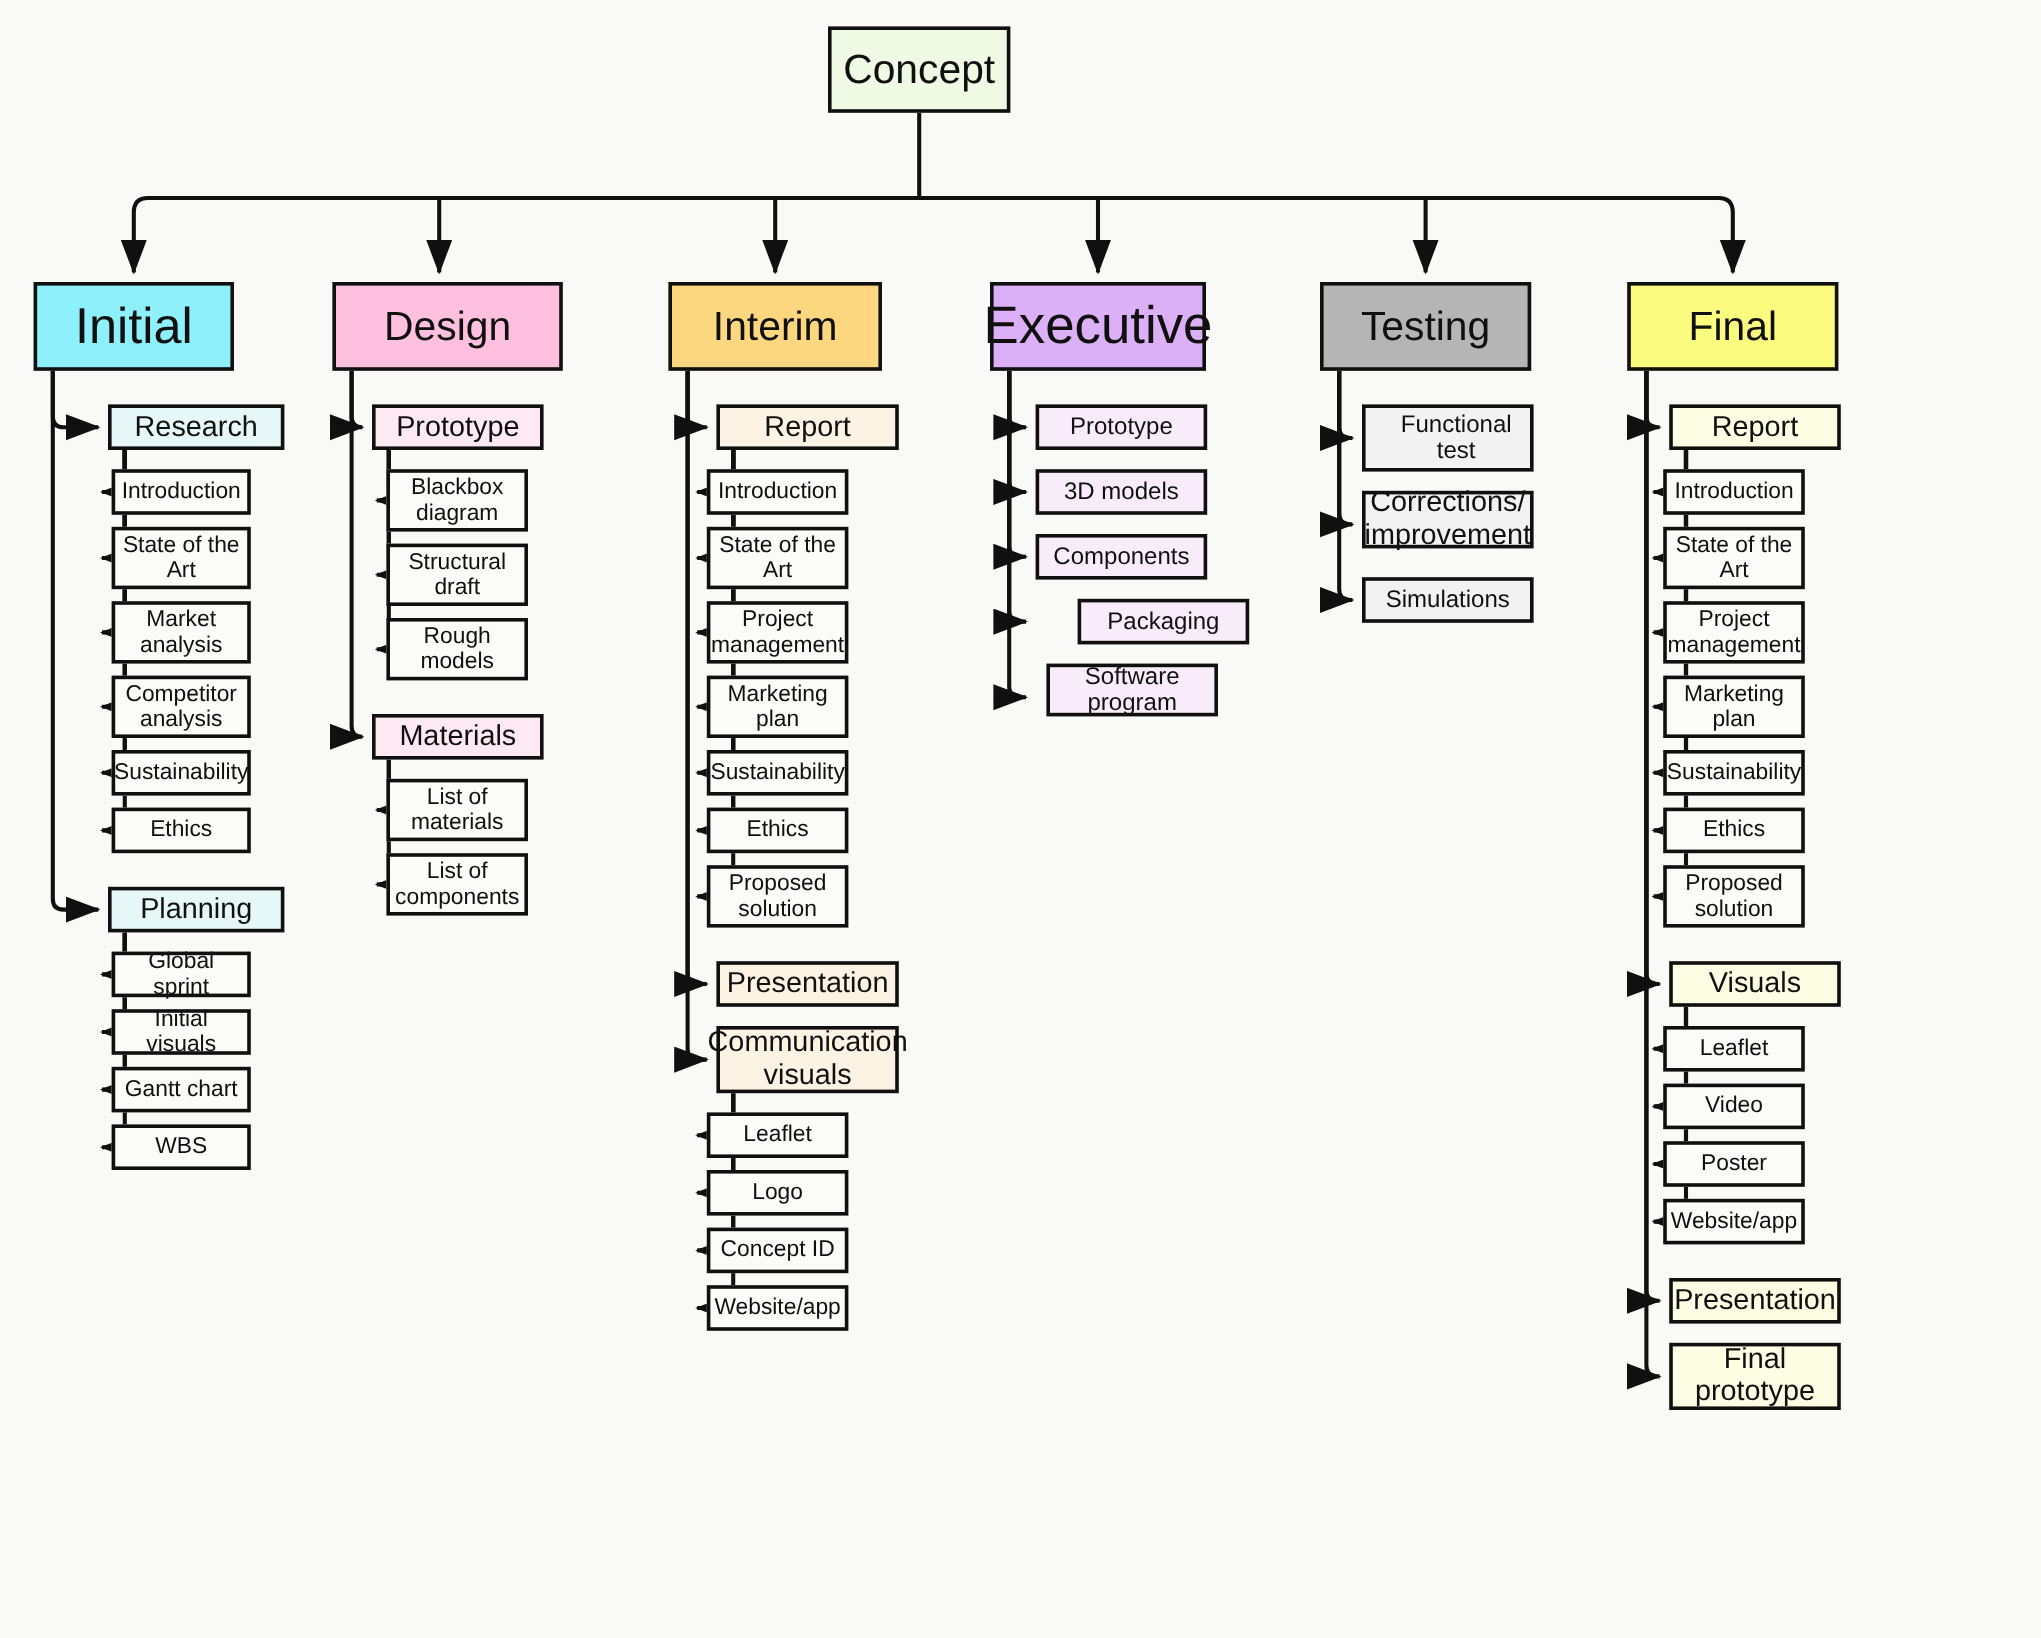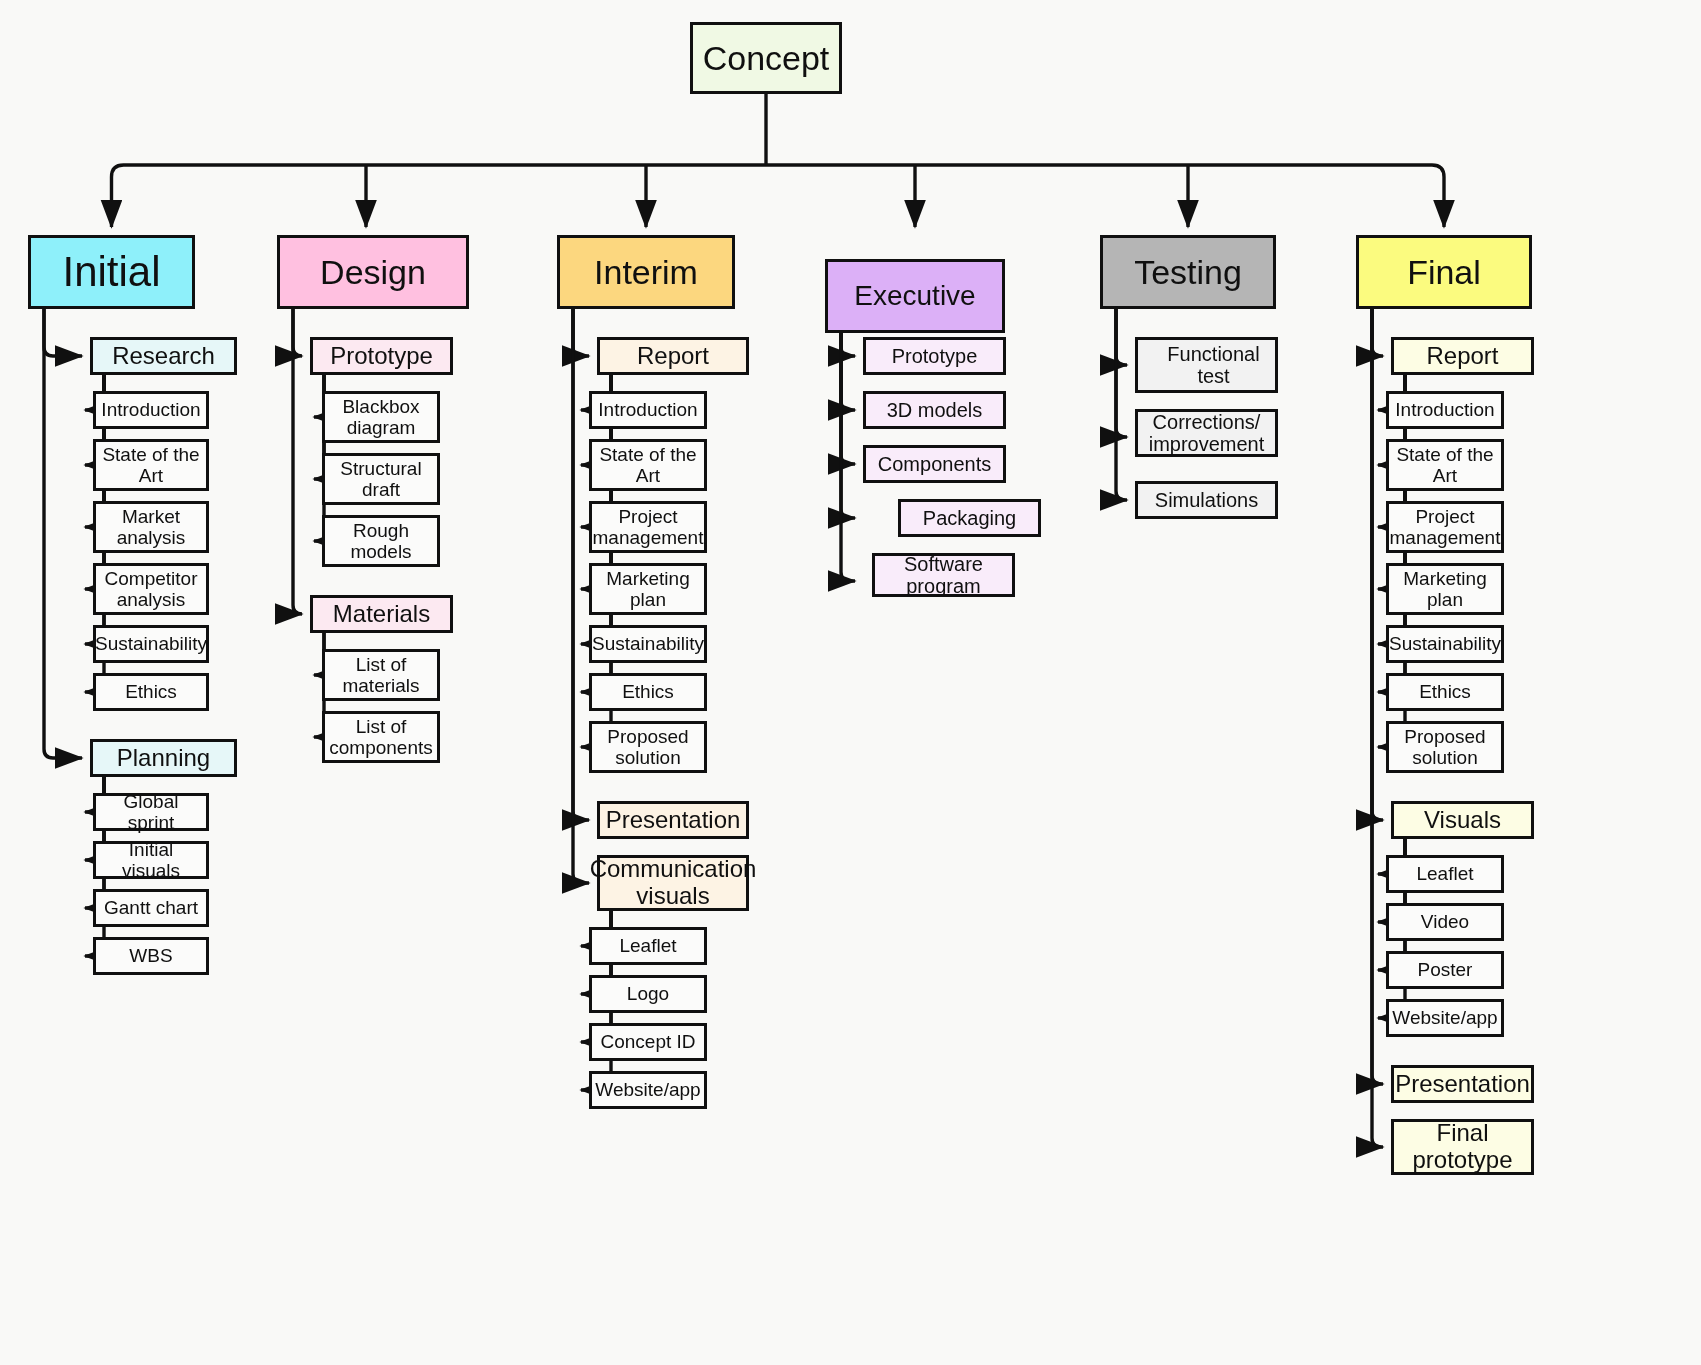--- a/index.html
+++ b/index.html
@@ -160,31 +160,31 @@
       <div class="node lvl3" style="left: 589px; top: 673px; width: 118px; height: 38px; background: rgb(251, 251, 250); font-size: 19px;">Ethics</div>
       <div class="node lvl3" style="left: 589px; top: 721px; width: 118px; height: 52px; background: rgb(251, 251, 250); font-size: 19px;">Proposed
 solution</div>
       <div class="node lvl2" style="left: 597px; top: 801px; width: 152px; height: 38px; background: rgb(253, 243, 228); font-size: 24px;">Presentation</div>
       <div class="node lvl2" style="left: 597px; top: 855px; width: 152px; height: 56px; background: rgb(253, 243, 228); font-size: 24px;">Communication
 visuals</div>
       <div class="node lvl3" style="left: 589px; top: 927px; width: 118px; height: 38px; background: rgb(251, 251, 250); font-size: 19px;">Leaflet</div>
       <div class="node lvl3" style="left: 589px; top: 975px; width: 118px; height: 38px; background: rgb(251, 251, 250); font-size: 19px;">Logo</div>
       <div class="node lvl3" style="left: 589px; top: 1023px; width: 118px; height: 38px; background: rgb(251, 251, 250); font-size: 19px;">Concept ID</div>
       <div class="node lvl3" style="left: 589px; top: 1071px; width: 118px; height: 38px; background: rgb(251, 251, 250); font-size: 19px;">Website/app</div>
-      <div class="node lvl1" style="left: 825px; top: 235px; width: 180px; height: 74px; background: rgb(220, 176, 247); font-size: 28px; margin-top: 24px;">Executive</div>
+      <div class="node lvl1" style="left: 825px; top: 235px; width: 180px; height: 74px; background: rgb(220, 176, 247); font-size: 44px;">Executive</div>
       <div class="node lvl2" style="left: 863px; top: 337px; width: 143px; height: 38px; background: rgb(249, 236, 250); font-size: 20px;">Prototype</div>
       <div class="node lvl2" style="left: 863px; top: 391px; width: 143px; height: 38px; background: rgb(249, 236, 250); font-size: 20px;">3D models</div>
       <div class="node lvl2" style="left: 863px; top: 445px; width: 143px; height: 38px; background: rgb(249, 236, 250); font-size: 20px;">Components</div>
       <div class="node lvl2" style="left: 898px; top: 499px; width: 143px; height: 38px; background: rgb(249, 236, 250); font-size: 20px;">Packaging</div>
       <div class="node lvl2" style="left: 872px; top: 553px; width: 143px; height: 44px; background: rgb(249, 236, 250); font-size: 20px;">Software
 program</div>
       <div class="node lvl1" style="left: 1100px; top: 235px; width: 176px; height: 74px; background: rgb(181, 181, 181); font-size: 34px;">Testing</div>
       <div class="node lvl2" style="left: 1135px; top: 337px; width: 143px; height: 56px; background: rgb(242, 242, 242); font-size: 20px; padding-left: 20px;">Functional
 test</div>
-      <div class="node lvl2" style="left: 1135px; top: 409px; width: 143px; height: 48px; background: rgb(242, 242, 242); font-size: 20px; text-align: center;">Corrections/
+      <div class="node lvl2" style="left: 1135px; top: 409px; width: 143px; height: 48px; background: rgb(242, 242, 242); font-size: 24px; text-align: center;">Corrections/
 improvement</div>
       <div class="node lvl2" style="left: 1135px; top: 481px; width: 143px; height: 38px; background: rgb(242, 242, 242); font-size: 20px;">Simulations</div>
       <div class="node lvl1" style="left: 1356px; top: 235px; width: 176px; height: 74px; background: rgb(251, 251, 127); font-size: 34px;">Final</div>
       <div class="node lvl2" style="left: 1391px; top: 337px; width: 143px; height: 38px; background: rgb(253, 253, 228); font-size: 24px;">Report</div>
       <div class="node lvl3" style="left: 1386px; top: 391px; width: 118px; height: 38px; background: rgb(251, 251, 250); font-size: 19px;">Introduction</div>
       <div class="node lvl3" style="left: 1386px; top: 439px; width: 118px; height: 52px; background: rgb(251, 251, 250); font-size: 19px;">State of the
 Art</div>
       <div class="node lvl3" style="left: 1386px; top: 501px; width: 118px; height: 52px; background: rgb(251, 251, 250); font-size: 19px;">Project
 management</div>
       <div class="node lvl3" style="left: 1386px; top: 563px; width: 118px; height: 52px; background: rgb(251, 251, 250); font-size: 19px;">Marketing

